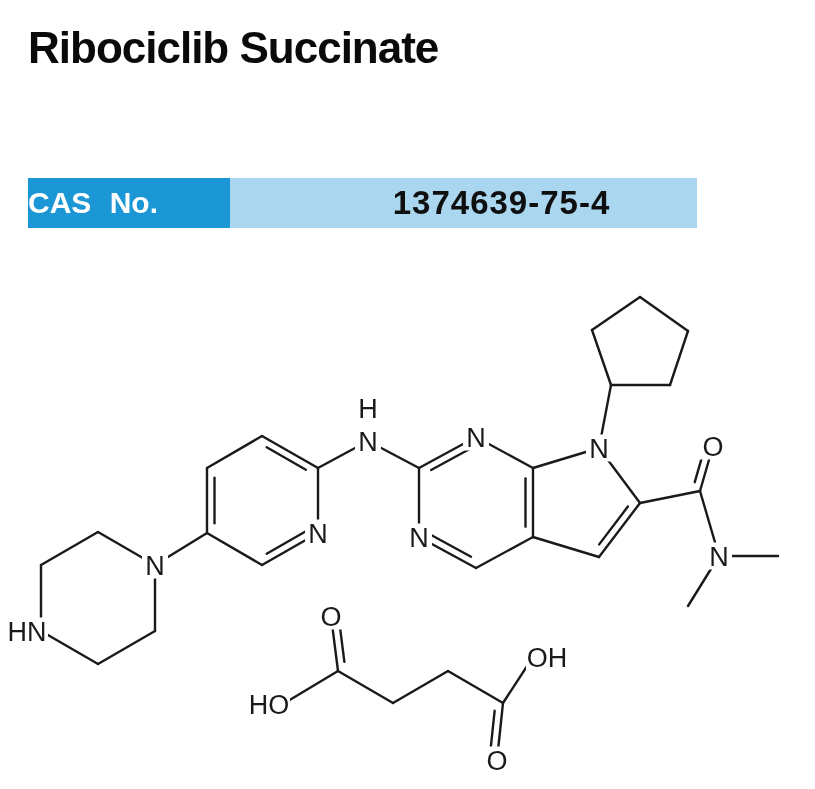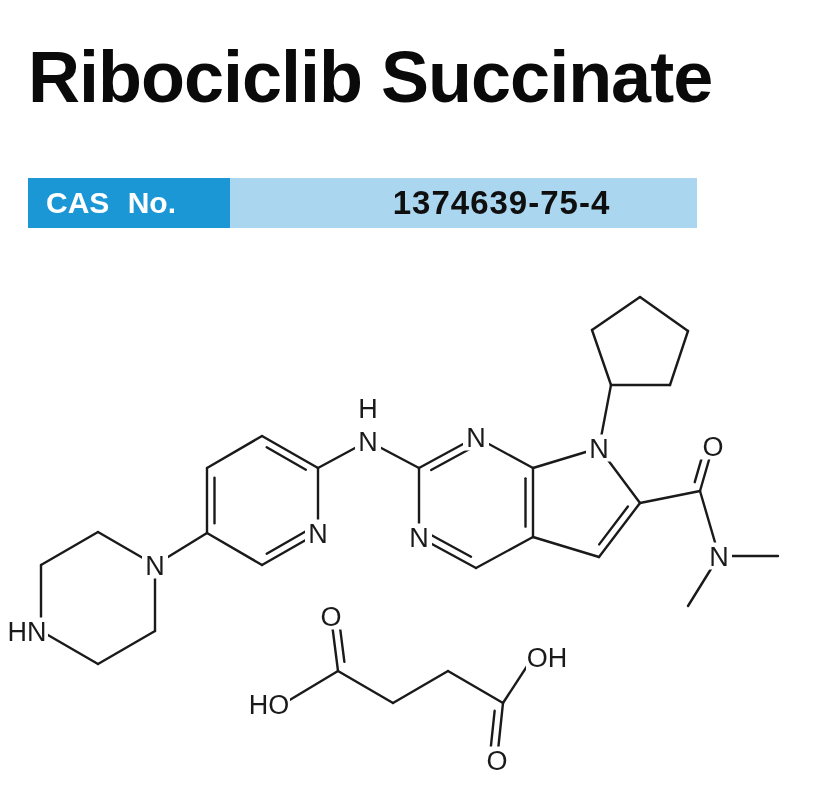--- a/index.html
+++ b/index.html
@@ -4,38 +4,38 @@
 <style>
   html,body{margin:0;padding:0;background:#ffffff;}
   .card{
     position:relative;
     width:815px;height:789px;
     background:#ffffff;
     font-family:"Liberation Sans", sans-serif;
     overflow:hidden;
   }
   .title{
-    position:absolute;left:28px;top:38px;
-    font-size:72px;font-weight:bold;color:#0a0a0a;
+    position:absolute;left:28px;top:24px;
+    font-size:44px;font-weight:bold;color:#0a0a0a;
     letter-spacing:-1px;line-height:1.1;
     font-family:"Liberation Sans", sans-serif;
     text-align:center;
   }
   .subtitle{
     position:absolute;left:28px;top:99px;
     font-size:31px;color:#222222;letter-spacing:2px;
     font-family:"Liberation Sans", sans-serif;
   }
   .cas-row{
     position:absolute;left:28px;top:178px;
     width:669px;height:50px;display:flex;
   }
   .cas-label{
     width:202px;height:50px;display:flex;align-items:center;
-    padding-left:18px;box-sizing:border-box;
+    box-sizing:border-box;
     color:#ffffff;font-size:30px;font-weight:bold;word-spacing:10px;
   }
   .cas-value{
     flex:1;height:50px;display:flex;align-items:center;justify-content:center;
     padding-left:76px;box-sizing:border-box;
     color:#0f0f0f;font-size:33px;font-weight:bold;letter-spacing:1px;
   }
   svg.mol{position:absolute;left:0;top:0;}
   svg.mol line{stroke:#1a1a1a;stroke-width:2.4;stroke-linecap:round;}
   svg.mol text{

